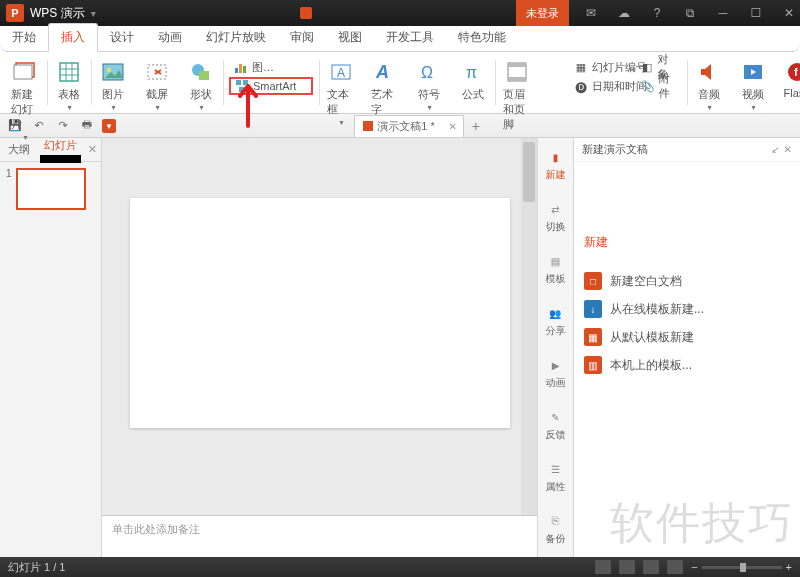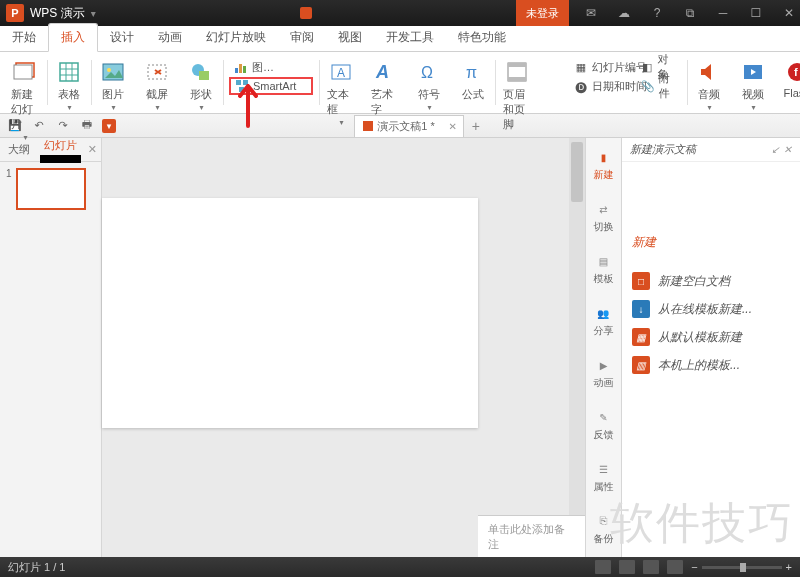--- a/index.html
+++ b/index.html
@@ -9,21 +9,21 @@
 .titlebar { height: 26px; background: linear-gradient(#2a2a2a,#1a1a1a); display: flex; align-items: center; color: #fff; font-size: 12px; }
 .titlebar .logo { width: 18px; height: 18px; background: #d94e20; margin: 0 6px; border-radius: 2px; display:flex;align-items:center;justify-content:center;font-weight:bold;font-size:11px;}
 .titlebar .title-left { flex: 0 0 auto; }
 .titlebar .doc-title { flex: 1; text-align: center; display:flex;align-items:center;justify-content:center;gap:4px;}
 .titlebar .doc-title .doc-icon{width:12px;height:12px;background:#d94e20;border-radius:2px;}
 .titlebar .right-ctrls { display: flex; align-items: center; gap: 11px; }
 .titlebar .right-ctrls .nlogin { background: #d94e20; padding: 4px 10px; font-size: 11px; height:26px;display:flex;align-items:center;}
 .titlebar .right-ctrls .icn { width: 22px; height: 26px; display:flex;align-items:center;justify-content:center;color:#aaa;font-size:12px;}
 
 
-.menutabs { height: 26px; background: #fff; border-bottom: 1px solid #d0d0d0; display: flex; align-items: flex-end; font-size: 12px; color: #555; }
+.menutabs { height: 26px; background: #fff; border-bottom: 1px solid #d0d0d0; display: flex; align-items: flex-end; font-size: 12px; color: #555; border-radius: 8px; }
 .menutabs .tab { padding: 5px 12px 5px; cursor: pointer; }
 .menutabs .tab.active { color: #d94e20; border: 1px solid #d0d0d0; border-bottom: 1px solid #fff; background:#fff; margin-bottom:-1px; border-radius:3px 3px 0 0;}
 
 
 .ribbon { height: 62px; background: #fff; border-bottom: 1px solid #d0d0d0; display: flex; padding: 2px 4px; gap: 2px; }
 .rgroup { display: flex; flex-direction: column; align-items: center; padding: 2px 3px; position:relative;}
 .rgroup.sep::after{content:"";position:absolute;right:-2px;top:6px;bottom:6px;width:1px;background:#e0e0e0;}
 .rbtn-big { display: flex; flex-direction: column; align-items: center; gap: 1px; font-size: 11px; color: #555; padding: 2px 4px; cursor:pointer;}
 .rbtn-big .ricon { width: 28px; height: 28px; display:flex;align-items:center;justify-content:center;}
 .smallstack{display:flex;flex-direction:column;gap:1px;padding:2px;}
@@ -46,33 +46,33 @@
 .leftpanel { width: 102px; background: #f3f3f3; border-right: 1px solid #d6d6d6; display:flex;flex-direction:column;}
 .lptabs{height:24px;display:flex;align-items:center;font-size:11px;border-bottom:1px solid #d6d6d6;padding:0 4px;gap:6px;}
 .lptabs .lpt{color:#666;padding:2px 4px;cursor:pointer;}
 .lptabs .lpt.active{color:#d94e20;border-bottom:8px solid #000000;}
 .lptabs .lx{margin-left:auto;color:#999;cursor:pointer;}
 .thumblist{padding:6px;}
 .thumb{display:flex;gap:4px;}
 .thumb .tn{font-size:10px;color:#666;}
 .thumb .tbox{width:70px;height:42px;background:#fff;border:2px solid #d94e20;}
 
-.canvas{flex:1;background:#eaeaea;display:flex;flex-direction:row;position:relative;justify-content:flex-end;}
+.canvas{flex:1;background:#eaeaea;display:flex;flex-direction:column;position:relative;justify-content:flex-end;}
 .canvas .slide{margin:60px auto 0;width:380px;height:230px;background:#fff;box-shadow:0 1px 3px rgba(0,0,0,0.2);}
 .canvas .notes{margin-top:auto;height:42px;background:#fff;border-top:1px solid #ccc;padding:6px 10px;font-size:11px;color:#999;}
 .canvas .vsb{position:absolute;right:0;top:0;bottom:42px;width:16px;background:#e0e0e0;}
 .canvas .vsb .vt{position:absolute;right:2px;top:4px;width:12px;height:60px;background:#c4c4c4;border-radius:2px;}
 
 .sidestrip{width:36px;background:#f5f5f5;border-left:1px solid #d6d6d6;display:flex;flex-direction:column;align-items:center;padding-top:6px;gap:10px;}
 .sidestrip .sitem{display:flex;flex-direction:column;align-items:center;gap:2px;font-size:10px;color:#666;cursor:pointer;width:100%;padding:4px 0;}
 .sidestrip .sitem .sic{width:18px;height:18px;display:flex;align-items:center;justify-content:center;color:#888;}
 .sidestrip .sitem.active{color:#d94e20;}
 .sidestrip .sitem.active .sic{color:#d94e20;}
 
-.rightpanel{width:179px;background:#fff;border-left:1px solid #d6d6d6;display:flex;flex-direction:column;font-size:12px;font-style:italic;}
+.rightpanel{width:227px;background:#fff;border-left:1px solid #d6d6d6;display:flex;flex-direction:column;font-size:12px;}
 .rphdr{height:24px;display:flex;align-items:center;padding:0 8px;font-size:11px;color:#555;border-bottom:1px solid #eee;}
 .rphdr .rpx{margin-left:auto;display:flex;gap:4px;color:#999;font-size:10px;}
 .rpsec{padding:8px 10px;}
 .rplink{color:#d94e20;font-size:12px;padding:4px 0;}
 .rprow{display:flex;align-items:center;justify-content:space-between;padding:6px 10px;font-size:12px;color:#555;}
 .rprow .ropen{display:flex;align-items:center;gap:6px;}
 .rprow .folder{width:14px;height:11px;background:#f0a050;border-radius:1px;}
 .rprow .gear{color:#4a90d9;display:flex;align-items:center;gap:3px;}
 .rplist{padding:4px 10px;}
 .rpitem{display:flex;align-items:center;gap:8px;padding:5px 0;font-size:12px;color:#555;cursor:pointer;}

